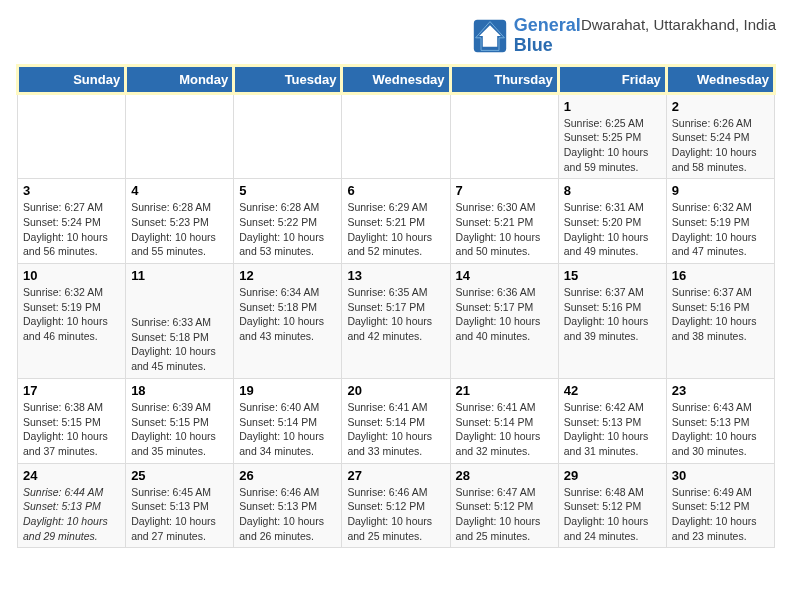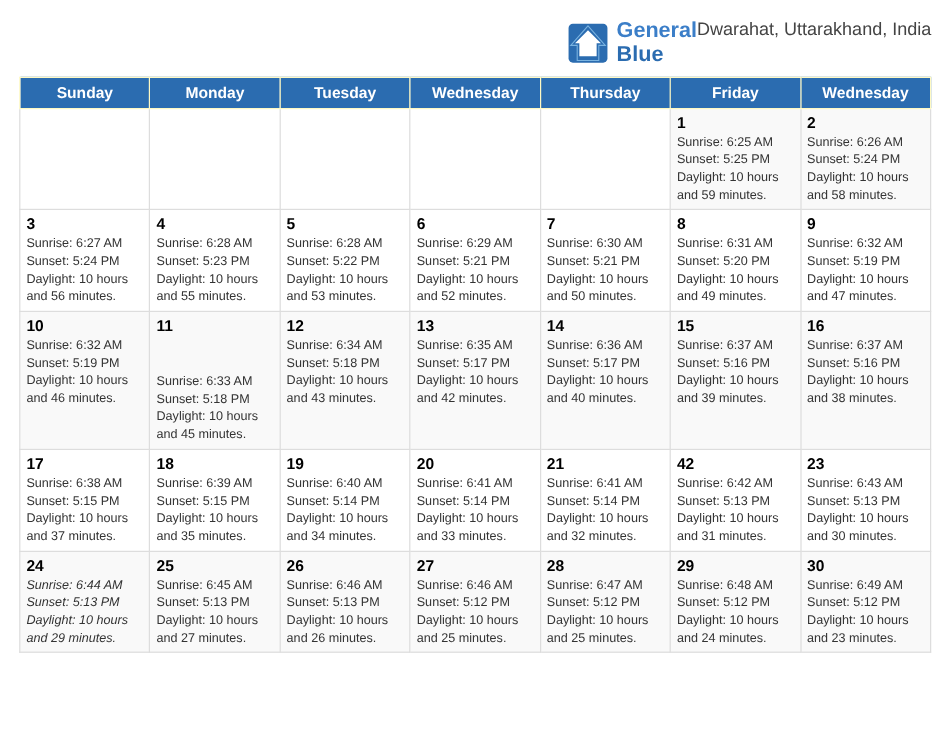--- a/index.html
+++ b/index.html
@@ -46,24 +46,24 @@
       width: 100%;
       border-collapse: collapse;
       font-size: 11px;
     }
     thead tr {
       background-color: #2b6cb0;
       color: #fff;
     }
     thead th {
       padding: 5px 4px;
-      text-align: center;
+      text-align: right;
       font-size: 13px;
       font-weight: bold;
-      border: 1px solid #fef9c3;
+      border: 3px solid #fef9c3;
     }
     tbody tr { border: 1px solid #ccc; }
     tbody td {
       vertical-align: top;
       padding: 4px 5px;
       border: 1px solid #ddd;
       width: calc(100% / 7);
       min-height: 72px;
       background: #fff;
     }

